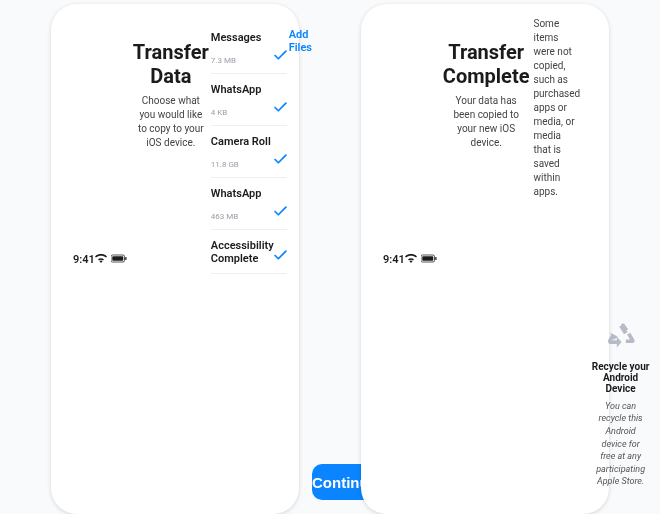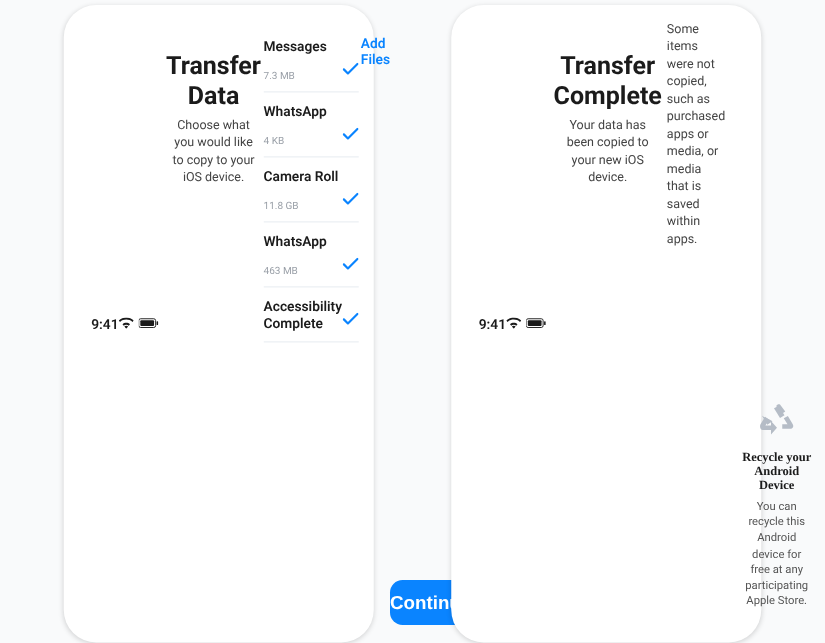--- a/index.html
+++ b/index.html
@@ -60,22 +60,22 @@
     font-size: 15px;
     font-weight: 600;
     border: none;
     border-radius: 10px;
     height: 36px;
     width: 100%;
     cursor: pointer;
   }
   .recycle-block { margin-top: auto; text-align: center; padding: 0 6px 12px; }
   .recycle-icon { color: #b5bcc6; margin-bottom: 6px; }
-  .recycle-title { font-size: 10px; font-weight: 700; color: #1b1b1b; margin-bottom: 6px; font-family: Liberation Serif, serif; }
-  .recycle-text { font-size: 9px; color: #555; line-height: 1.4; padding: 0 6px; }
+  .recycle-title { font-size: 10px; font-weight: 700; color: #1b1b1b; margin-bottom: 6px; }
+  .recycle-text { font-size: 9px; color: #555; line-height: 1.4; padding: 0 6px; font-style: italic; }
   .spacer-flex { flex: 1; }
 </style>
 </head>
 <body>
 
 <div class="phone">
   <div class="status-bar">
     <span>9:41</span>
     <span class="status-icons">
       <span>

